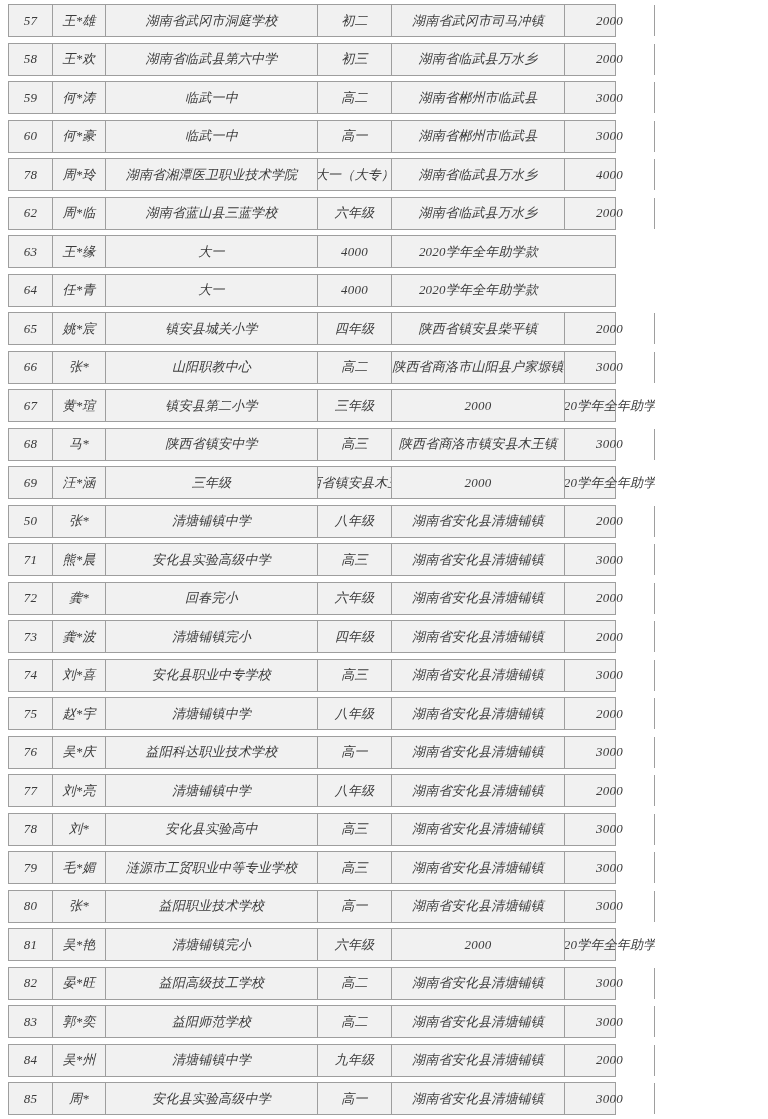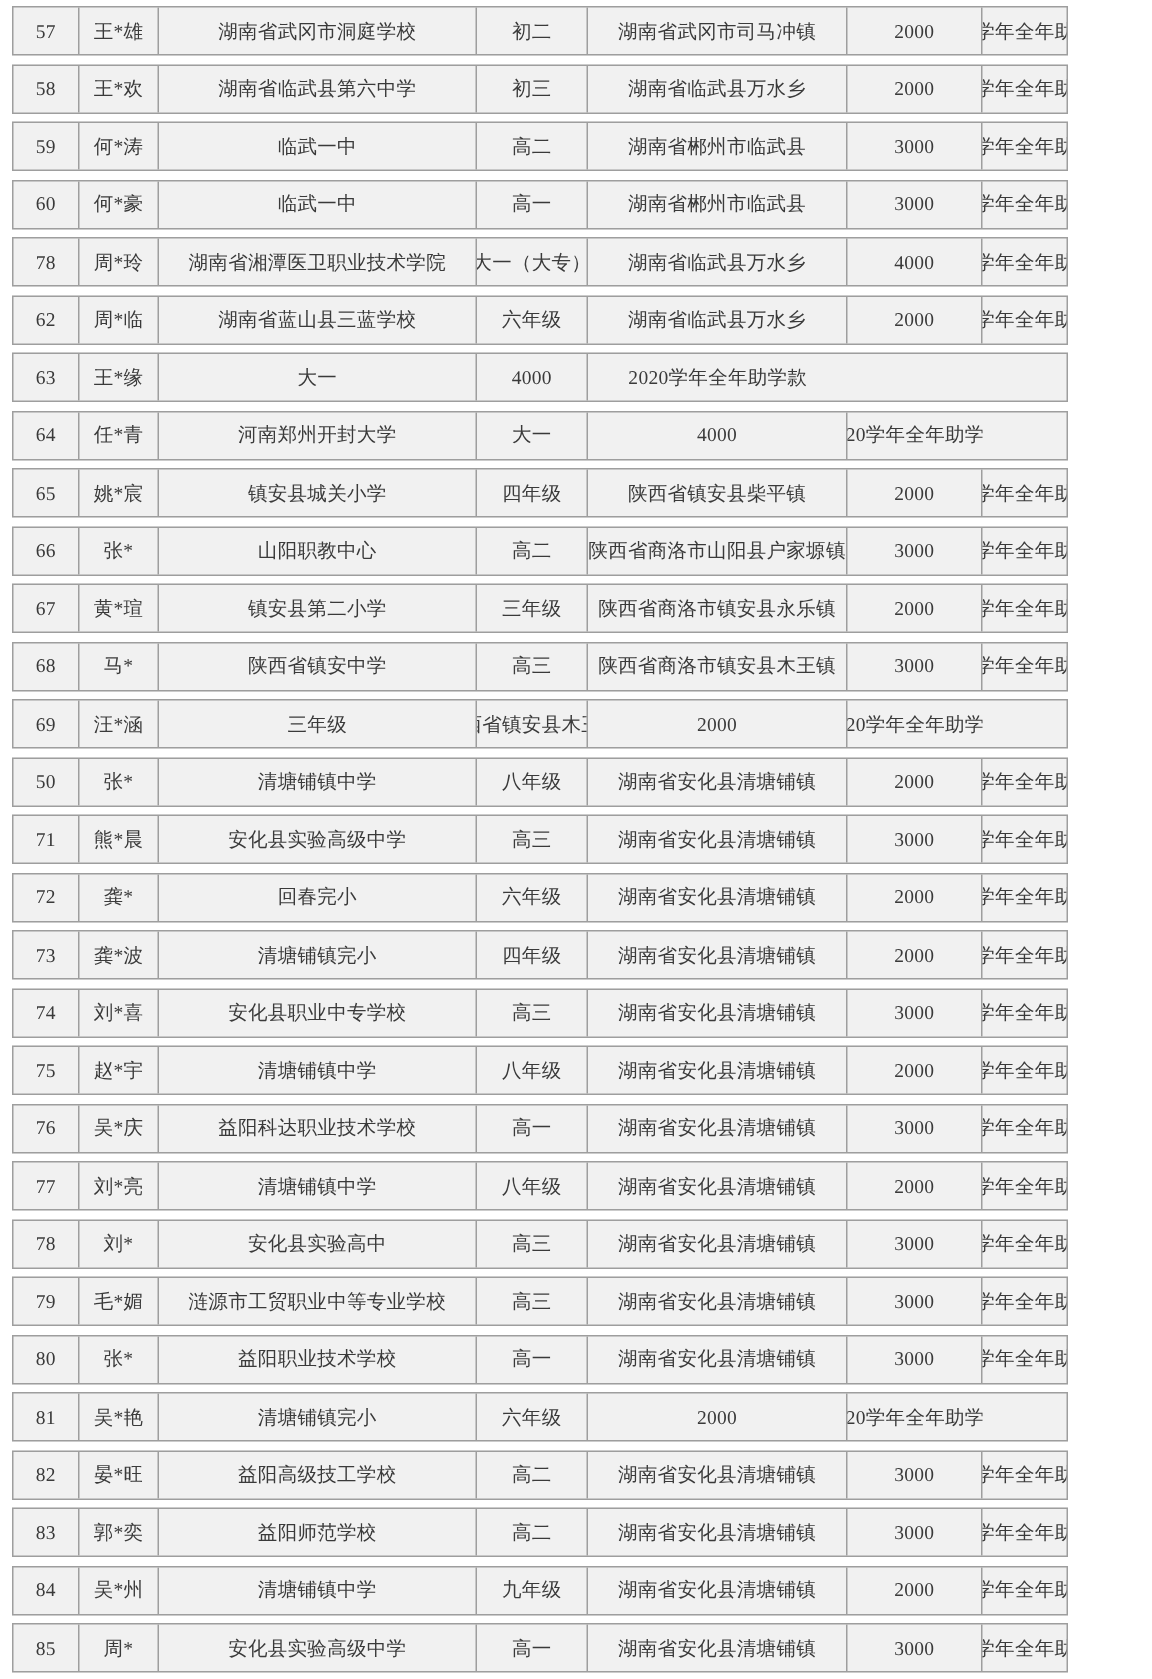--- a/index.html
+++ b/index.html
@@ -16,24 +16,25 @@
   }
   :root {
     --cell-bg: #f1f1f1;
     --border-color: #9e9e9e;
     --text-color: #3a3a3a;
   }
   .table-wrap {
     position: absolute;
     left: 8px;
     top: 4px;
-    width: 704px;
+    width: 608px;
     display: flex;
     flex-direction: column;
     gap: 5.5px;
+    font-style: italic;
   }
   .row {
     display: grid;
     grid-template-columns: 44px 53px 212px 74px 173px 90px 1fr;
     background: var(--cell-bg);
     border: 1px solid var(--border-color);
     height: 33px;
     box-sizing: border-box;
   }
   .cell {
@@ -119,21 +120,20 @@
     <div class="cell">63</div>
     <div class="cell">王*缘</div>
     <div class="cell">大一</div>
     <div class="cell">4000</div>
     <div class="cell">2020学年全年助学款</div>
   </div>
 
   <div class="row">
     <div class="cell">64</div>
     <div class="cell">任*青</div>
-    <div class="cell">河南郑州开封大学</div>
     <div class="cell">大一</div>
     <div class="cell">4000</div>
     <div class="cell">2020学年全年助学款</div>
   </div>
 
   <div class="row">
     <div class="cell">65</div>
     <div class="cell">姚*宸</div>
     <div class="cell">镇安县城关小学</div>
     <div class="cell">四年级</div>
@@ -150,21 +150,20 @@
     <div class="cell">陕西省商洛市山阳县户家塬镇</div>
     <div class="cell">3000</div>
     <div class="cell">2020学年全年助学款</div>
   </div>
 
   <div class="row">
     <div class="cell">67</div>
     <div class="cell">黄*瑄</div>
     <div class="cell">镇安县第二小学</div>
     <div class="cell">三年级</div>
-    <div class="cell">陕西省商洛市镇安县永乐镇</div>
     <div class="cell">2000</div>
     <div class="cell">2020学年全年助学款</div>
   </div>
 
   <div class="row">
     <div class="cell">68</div>
     <div class="cell">马*</div>
     <div class="cell">陕西省镇安中学</div>
     <div class="cell">高三</div>
     <div class="cell">陕西省商洛市镇安县木王镇</div>

